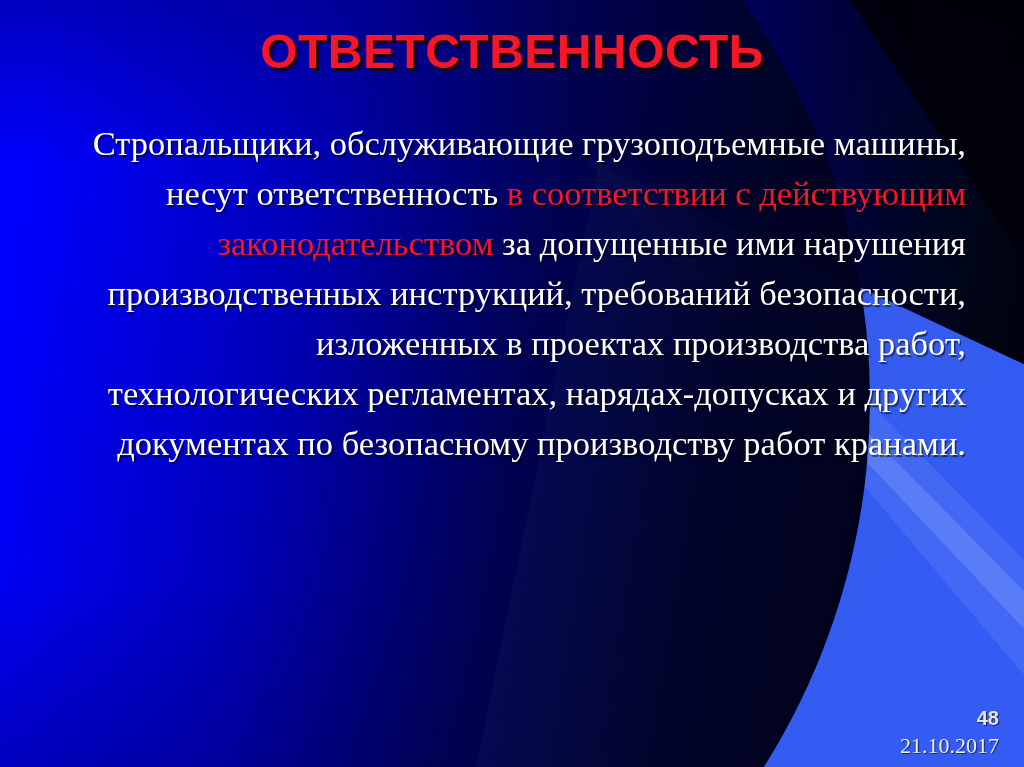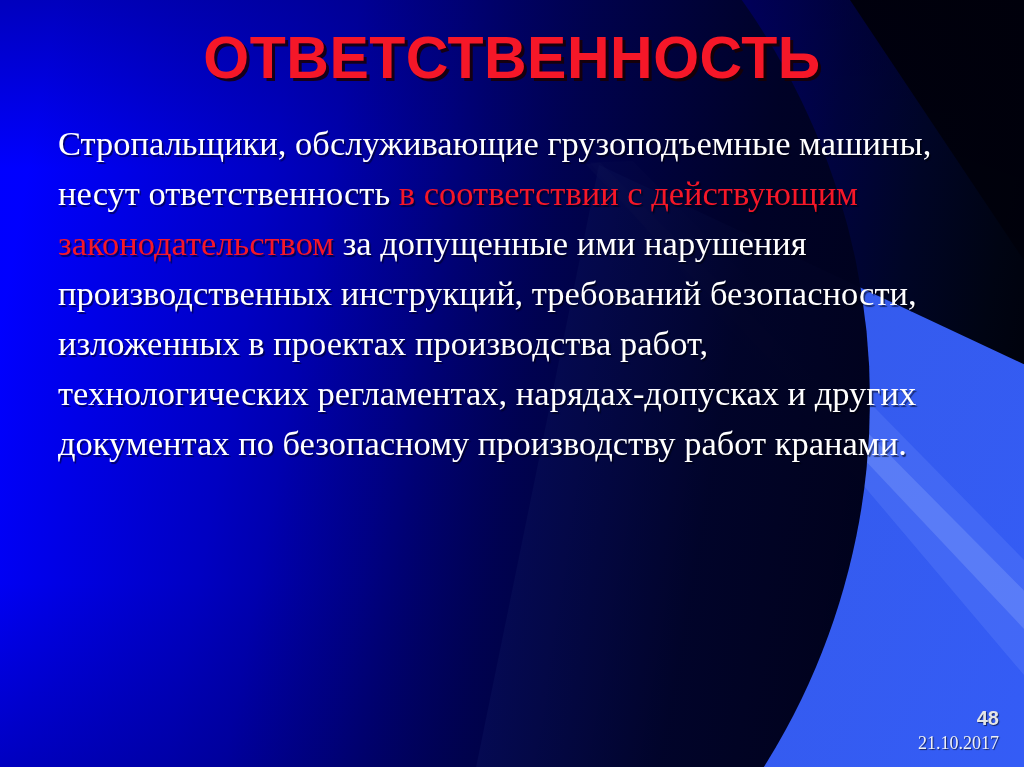--- a/index.html
+++ b/index.html
@@ -103,32 +103,32 @@
     inset: 0;
   }
   #title {
     position: absolute;
     top: 24px;
     left: 0;
     width: 1024px;
     text-align: center;
     font-family: "Liberation Sans", "DejaVu Sans", sans-serif;
     font-weight: bold;
-    font-size: 59px;
+    font-size: 48px;
     letter-spacing: 0.5px;
     color: #f51728;
     text-shadow: 3px 3px 0 rgba(25,0,0,0.85);
     white-space: nowrap;
   }
   #body-text {
     position: absolute;
     top: 118px;
     left: 58px;
     width: 908px;
-    text-align: left;
+    text-align: right;
     font-size: 34.5px;
     line-height: 50px;
     color: #ffffff;
     text-shadow: 1.5px 1.5px 1px rgba(0,0,0,0.55);
   }
   #body-text .hl {
     color: #f51728;
     text-shadow: 1.5px 1.5px 1px rgba(0,0,0,0.55);
   }
 
@@ -139,21 +139,21 @@
     font-family: "Liberation Sans", "DejaVu Sans", sans-serif;
     font-weight: bold;
     font-size: 20px;
     color: #e5e5e5;
     text-shadow: 1px 1px 1px rgba(0,0,0,0.6);
   }
   #slide-date {
     position: absolute;
     right: 25px;
     top: 733px;
-    font-size: 18px;
+    font-size: 22px;
     color: #eef0f6;
     text-shadow: 1px 1px 1px rgba(0,0,0,0.6);
   }
 </style>
 </head>
 <body>
 
 <div id="slide">
 
   <div class="bg-base"></div>

